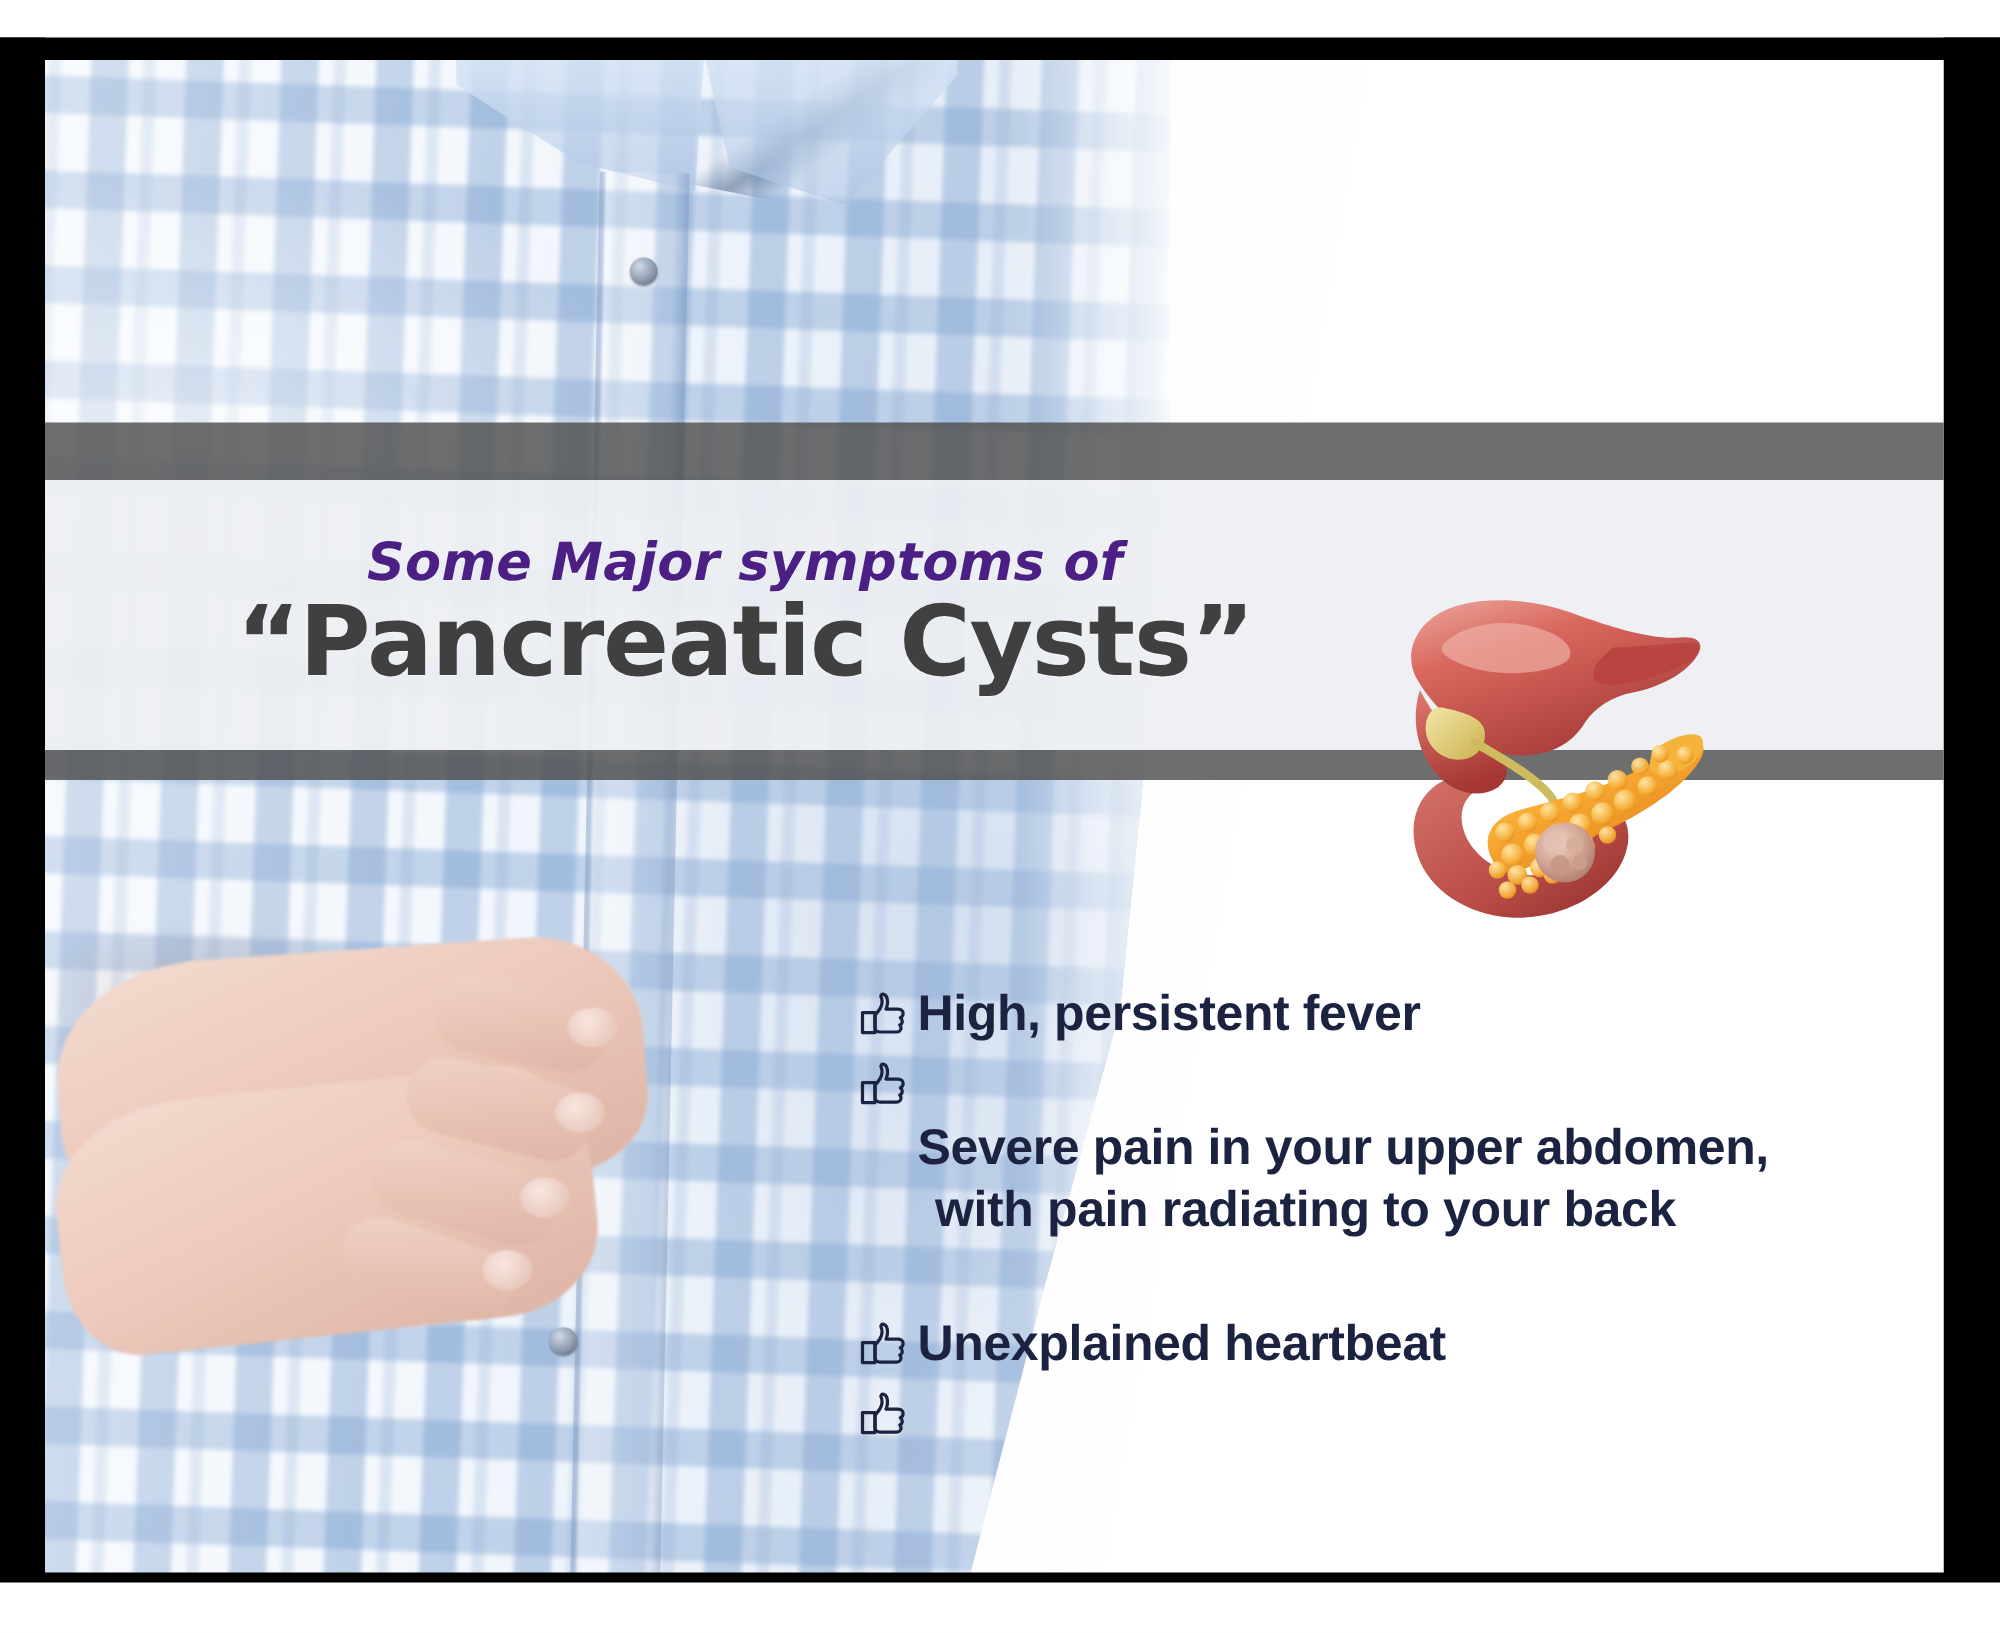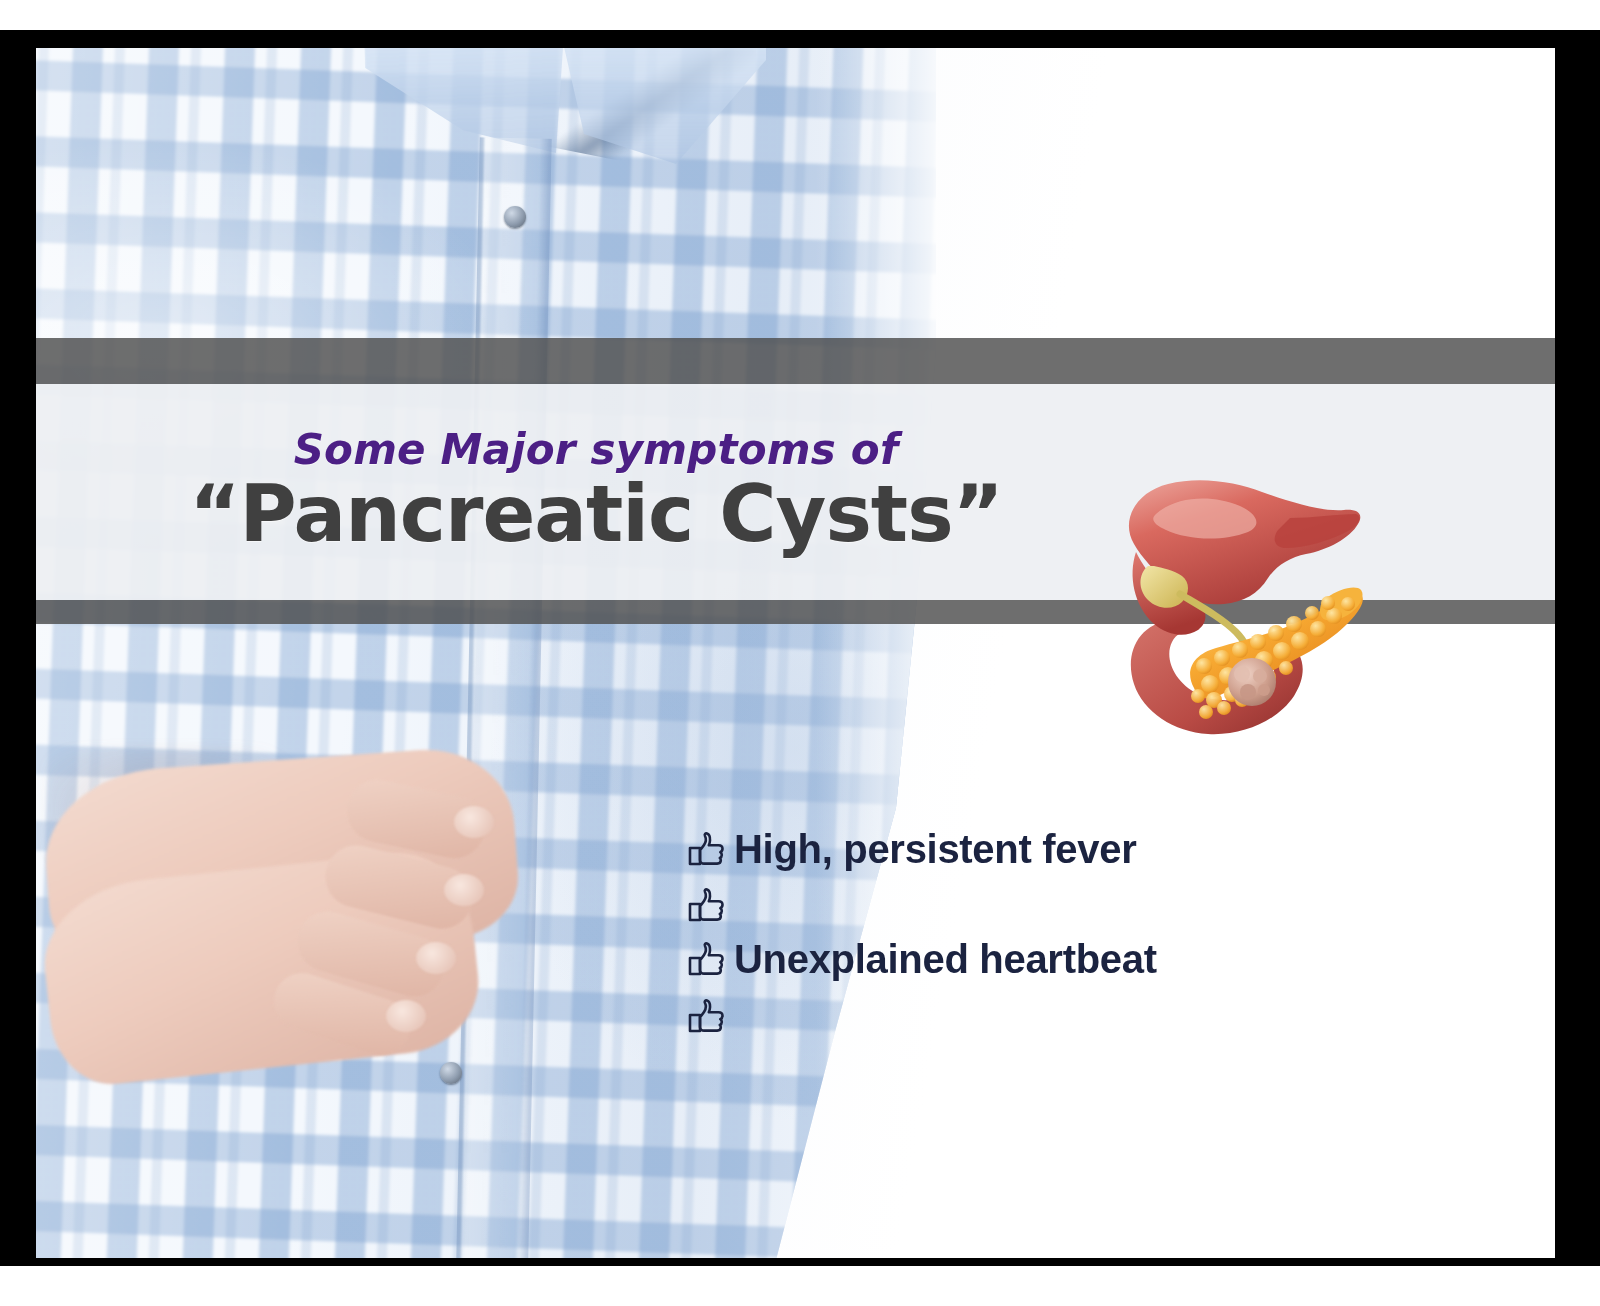--- a/index.html
+++ b/index.html
@@ -258,21 +258,21 @@
     top: 400px;
     width: 290px;
     height: 290px;
   }
   #organ svg { display: block; width: 290px; height: 290px; }
 
   
   #symptoms {
     position: absolute;
     left: 650px;
-    top: 776px;
+    top: 738px;
     width: 860px;
   }
   .sym-row {
     display: flex;
     align-items: flex-start;
     margin-bottom: 6px;
   }
   .sym-icon {
     flex: 0 0 auto;
     width: 44px;
@@ -474,20 +474,24 @@
           <svg viewBox="0 0 40 38" xmlns="http://www.w3.org/2000/svg">
             <path d="M4 18 H14 V34 H4 Z" fill="none" stroke="#1b2340" stroke-width="2.6" stroke-linejoin="round"></path>
             <path d="M14 20 C14 20 16 18 18 15 C20 12 20 8 19 6 C18.2 4.3 19.5 3 21 3.5
                      C23 4.2 24.2 7 24 10.5 C23.9 12.4 23.3 14 22.8 15.2 L32.5 15.2
                      C35 15.2 36.5 16.8 36.5 18.8 C36.5 20.4 35.6 21.6 34.3 22.2
                      C35.3 22.8 35.8 23.8 35.8 25 C35.8 26.4 35 27.5 33.8 28
                      C34.5 28.6 34.8 29.4 34.8 30.3 C34.8 32.2 33.3 33.6 31.2 33.6
                      L18 33.6 C16 33.6 14 32.4 14 30 Z" fill="none" stroke="#1b2340" stroke-width="2.6" stroke-linejoin="round"></path>
           </svg>
         </span>
+        <span class="sym-text">
+          <span>Severe pain in your upper abdomen,</span>
+          <span class="cont">with pain radiating to your back</span>
+        </span>
       </div>
 
       <div class="sym-row">
         <span class="sym-icon">
           <svg viewBox="0 0 40 38" xmlns="http://www.w3.org/2000/svg">
             <path d="M4 18 H14 V34 H4 Z" fill="none" stroke="#1b2340" stroke-width="2.6" stroke-linejoin="round"></path>
             <path d="M14 20 C14 20 16 18 18 15 C20 12 20 8 19 6 C18.2 4.3 19.5 3 21 3.5
                      C23 4.2 24.2 7 24 10.5 C23.9 12.4 23.3 14 22.8 15.2 L32.5 15.2
                      C35 15.2 36.5 16.8 36.5 18.8 C36.5 20.4 35.6 21.6 34.3 22.2
                      C35.3 22.8 35.8 23.8 35.8 25 C35.8 26.4 35 27.5 33.8 28

